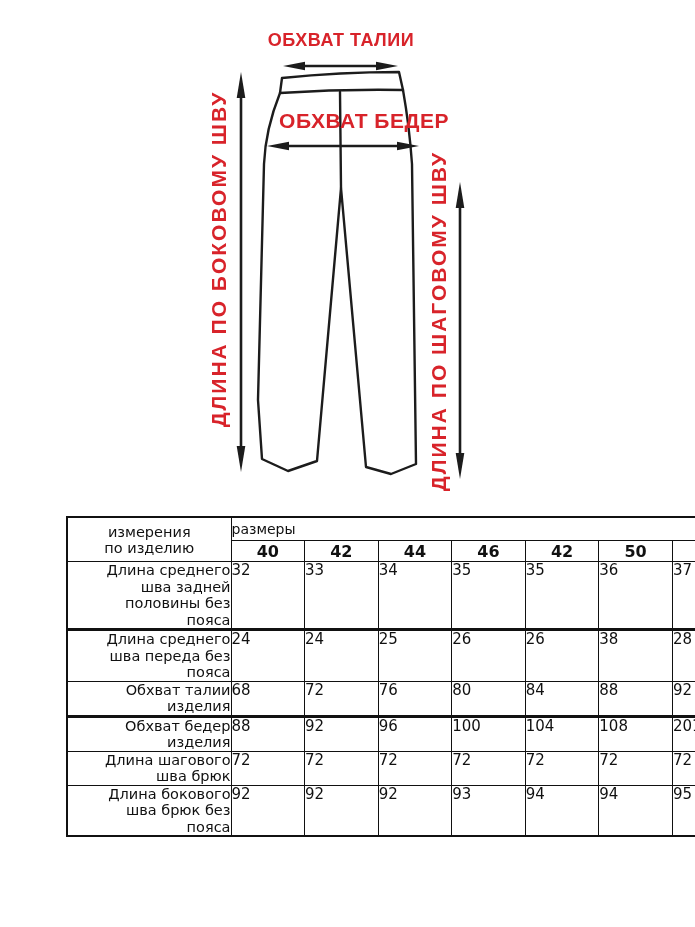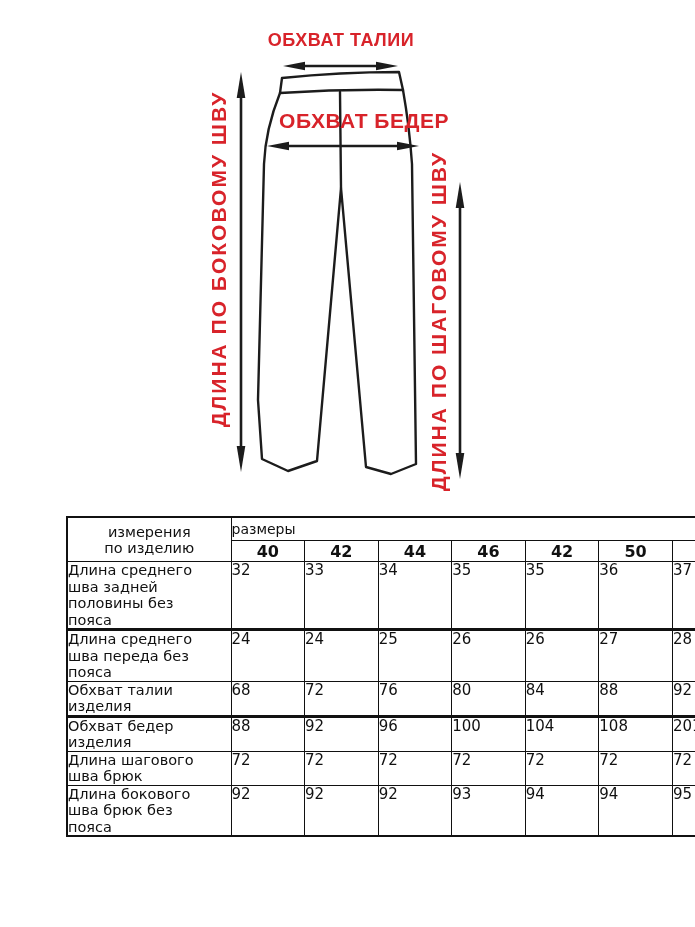--- a/index.html
+++ b/index.html
@@ -56,21 +56,21 @@
   }
   th.group{
     text-align:left;vertical-align:middle;
     font-size:14px;height:22px;
   }
   tr.sizes-row th{
     text-align:center;vertical-align:middle;
     font-weight:bold;font-size:16px;height:20px;
   }
   th.row-label{
-    text-align:left;vertical-align:top;
+    text-align:right;vertical-align:top;
     font-size:14.5px;line-height:16.5px;
     padding:2px 4px 3px 6px;
     white-space:pre-line;
   }
   td.value{
     vertical-align:top;
     font-size:15px;line-height:17px;
     padding-top:2px;
   }
   tr.thick-top th,tr.thick-top td{border-top:3px solid #111111;}
@@ -172,21 +172,21 @@
         </tr>
         <tr class="thick-top">
           <th class="row-label">Длина среднего
 шва переда без
 пояса</th>
           <td class="value">24</td>
           <td class="value">24</td>
           <td class="value">25</td>
           <td class="value">26</td>
           <td class="value">26</td>
-          <td class="value">27</td>
+          <td class="value">38</td>
           <td class="value">28</td>
         </tr>
         <tr>
           <th class="row-label">Обхват талии
 изделия</th>
           <td class="value">68</td>
           <td class="value">72</td>
           <td class="value">76</td>
           <td class="value">80</td>
           <td class="value">84</td>

